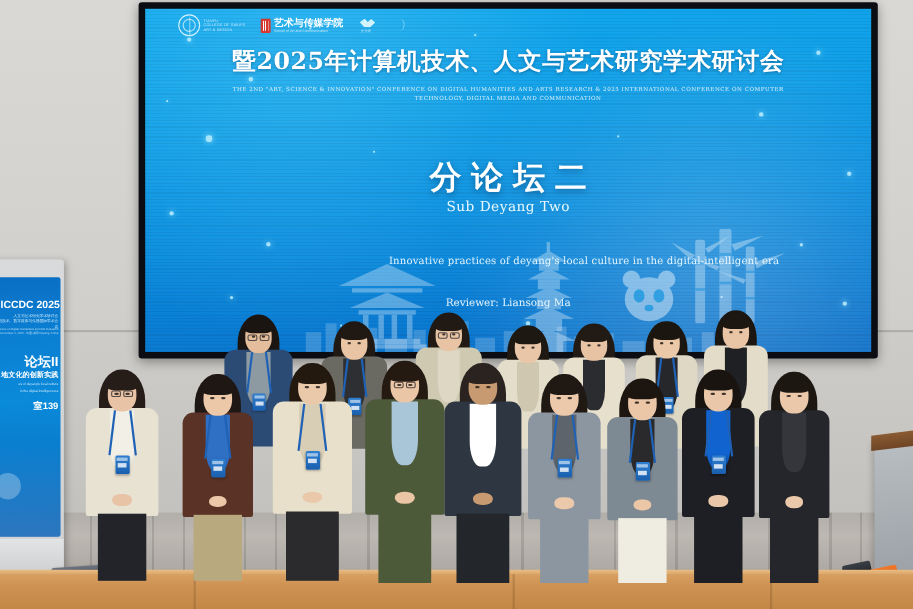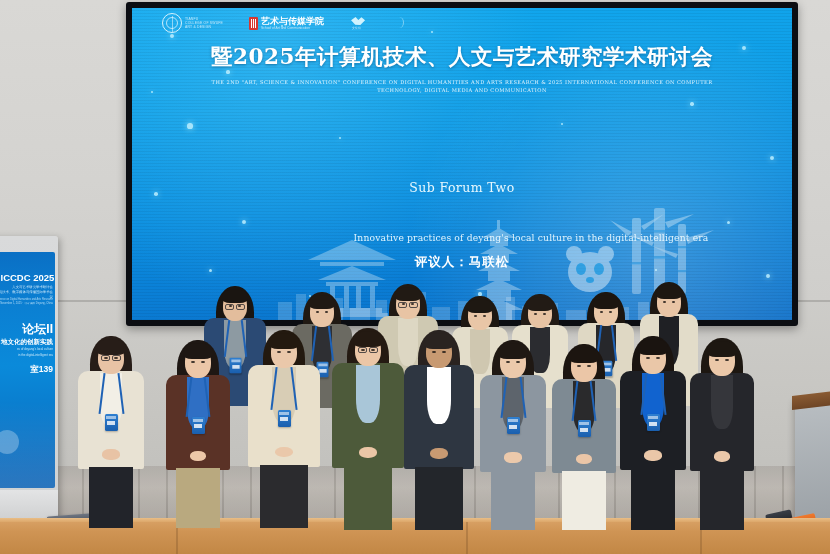--- a/index.html
+++ b/index.html
@@ -37,21 +37,21 @@
   }
   .screen::before { content:""; position:absolute; inset:0;
     background:repeating-linear-gradient(0deg,rgba(0,0,0,.055) 0 1px,rgba(0,0,0,0) 1px 3px);
     pointer-events:none; }
 
   
   .pt { position:absolute; border-radius:50%; background:rgba(190,240,255,.85);
         box-shadow:0 0 6px rgba(160,235,255,.9); }
 
   
-  .logobar { position:absolute; left:18px; top:5px; display:flex; align-items:center; gap:26px;padding-left:12px; }
+  .logobar { position:absolute; left:18px; top:5px; display:flex; align-items:center; gap:14px;padding-left:12px; }
   .seal { width:20px; height:20px; border-radius:50%;
     border:1.6px solid rgba(235,250,255,.88); position:relative; flex:none; }
   .seal::before { content:""; position:absolute; inset:3px; border-radius:50%;
     border:1px solid rgba(235,250,255,.7); }
   .seal::after { content:""; position:absolute; left:50%; top:2px; width:1px; height:16px;
     background:rgba(235,250,255,.55); transform-origin:50% 50%; }
   .sealtxt { font-size:3.4px; line-height:4.2px; color:rgba(225,245,255,.85);
     letter-spacing:.2px; white-space:nowrap; }
   .logo2 { display:flex; align-items:center; gap:3px; }
   .redmark { width:9px; height:13px; background:#d63832; position:relative; flex:none;
@@ -331,23 +331,24 @@
       </div>
       <div class="swoosh"></div>
     </div>
 
     <div class="ttl-wrap">
       <div class="ttl-cn" data-bind="screen.title_cn_line2">暨2025年计算机技术、人文与艺术研究学术研讨会</div>
       <div class="ttl-en" data-bind="screen.title_en_line1">THE 2ND "ART, SCIENCE &amp; INNOVATION" CONFERENCE ON DIGITAL HUMANITIES AND ARTS RESEARCH &amp; 2025 INTERNATIONAL CONFERENCE ON COMPUTER</div>
       <div class="ttl-en" style="margin-top:0" data-bind="screen.title_en_line2">TECHNOLOGY, DIGITAL MEDIA AND COMMUNICATION</div>
     </div>
 
-    <div class="forum-en" data-bind="screen.forum_en">Sub Forum Two</div>
+    <div class="forum-cn" data-bind="screen.forum_cn">分论坛二</div>
+    <div class="forum-en" data-bind="screen.forum_en">Sub Deyang Two</div>
     <div class="topic-en" data-bind="screen.topic_en">Innovative practices of deyang's local culture in the  digital-intelligent era</div>
-    <div class="rev-cn" data-bind="screen.reviewer_cn">评议人：马联松</div>
+    <div class="rev-en" data-bind="screen.reviewer_en">Reviewer: Liansong Ma</div>
   </div>
 
   <div class="people" id="people-layer">
       <div class="person" style="left: 204px; top: 286px; width: 62px; height: 120px; z-index: 20;">
         <div class="hair" style="left: 11.864px; top: 0px; width: 38.272px; height: 54.464px; background: rgb(26, 21, 17); border-radius: 48% 48% 38% 38%;"></div>
         <div class="body" style="left: 0px; top: 31.7952px; width: 62px; height: 88.2048px; background: rgb(43, 74, 116);"></div>
         <div style="position: absolute; left: 20.46px; top: 33.7952px; width: 21.08px; height: 48.5126px; background: rgb(141, 154, 162); border-radius: 0px 0px 40% 40%;"></div>
         <div class="head" style="left: 19.04px; top: 5.2992px; width: 23.92px; height: 29.44px; background: rgb(227, 189, 156);"></div>
         <div class="hair" style="left: 17.6048px; top: 2.944px; width: 26.7904px; height: 14.1312px; background: rgb(26, 21, 17); border-radius: 50% 50% 30% 30%;"></div>
         <div style="position: absolute; left: 24.5416px; top: 19.4304px; width: 3.3488px; height: 2.0608px; border-radius: 40%; background: rgba(35, 28, 24, 0.85);"></div>

